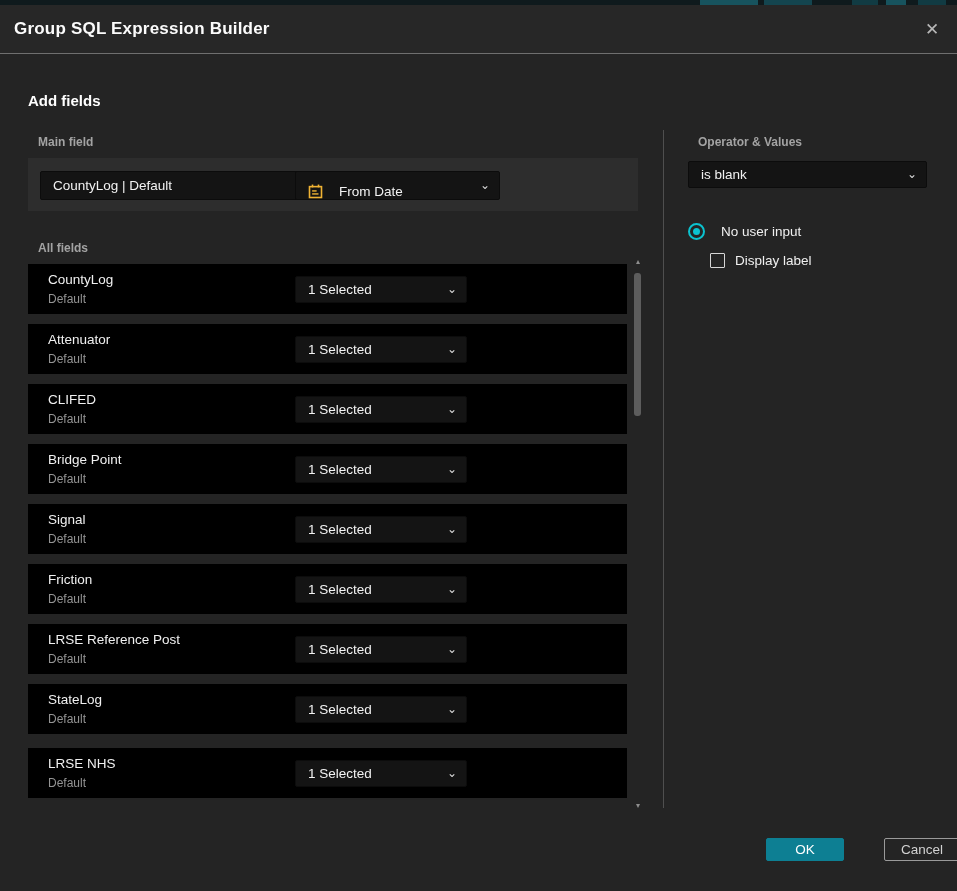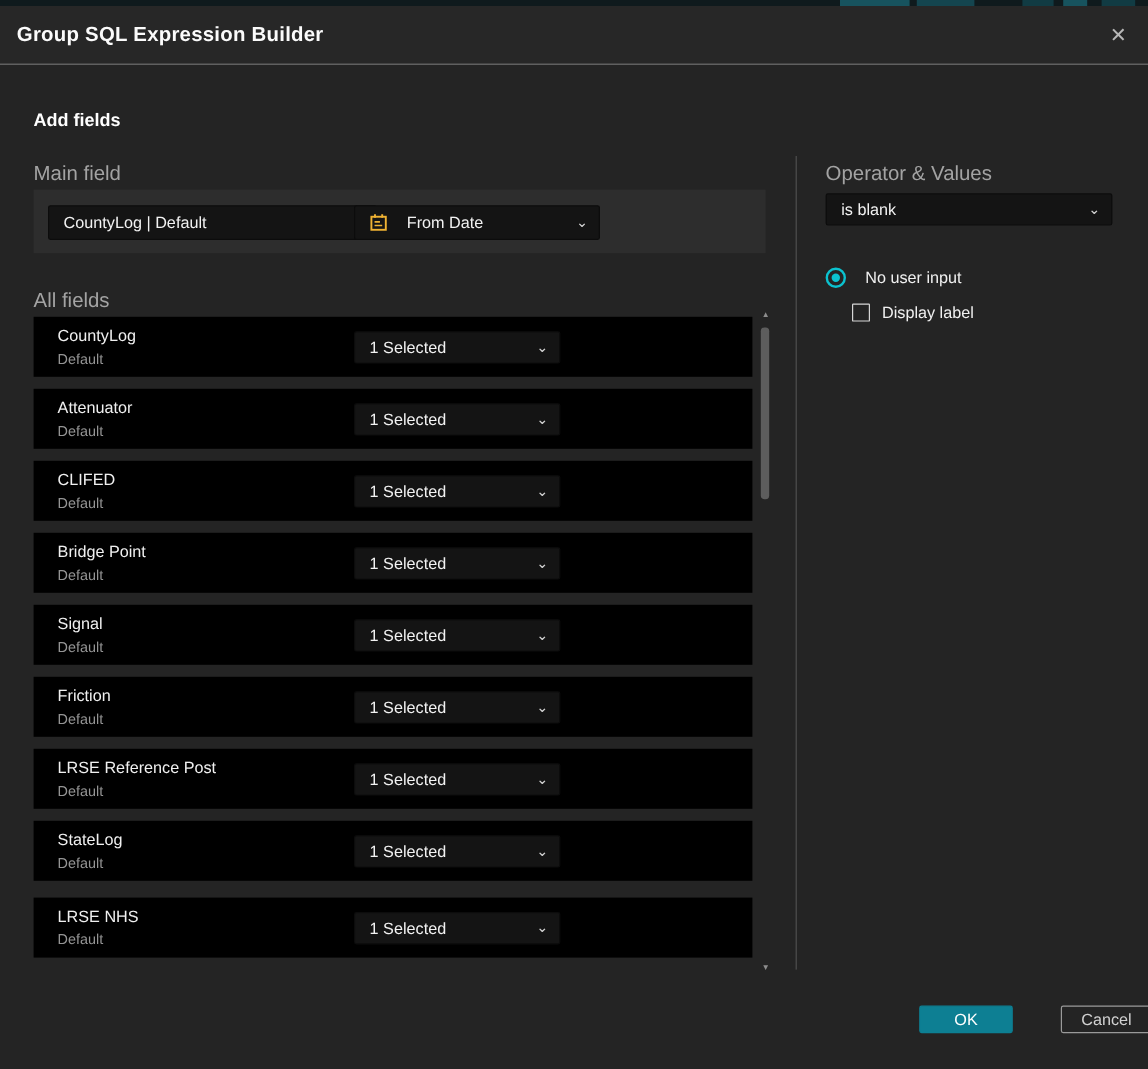--- a/index.html
+++ b/index.html
@@ -21,35 +21,35 @@
     display:flex;align-items:center;
   }
   .dialog-title{color:#fbfbfb;font-size:17px;font-weight:bold;margin-left:14px;letter-spacing:.2px;}
   .close-btn{
     position:absolute;right:12px;top:11px;width:26px;height:26px;
     display:flex;align-items:center;justify-content:center;
     color:#b7b7b7;font-size:17px;cursor:pointer;background:transparent;border:none;
   }
 
   .heading{position:absolute;left:28px;color:#ffffff;font-size:15px;font-weight:bold;}
-  .sublabel{position:absolute;color:#a3a3a3;font-size:17px;font-weight:normal;}
+  .sublabel{position:absolute;color:#a3a3a3;font-size:12px;font-weight:bold;margin-left:10px;}
 
   .main-panel{position:absolute;left:28px;top:153px;width:610px;height:53px;background:#2d2d2d;}
 
   .dropdown{
     position:absolute;background:#141414;border:1px solid #0c0c0c;border-radius:2px;
     display:flex;align-items:center;color:#f2f2f2;font-size:13.5px;
     padding:0 26px 0 12px;box-sizing:border-box;cursor:pointer;
   }
   .dropdown .chev{
     position:absolute;right:9px;top:50%;transform:translateY(-58%);
     color:#d8d8d8;font-size:12px;line-height:1;
   }
   .dd-layer{left:12px;top:13px;width:274px;height:29px;}
-  .dd-field{left:267px;top:13px;width:205px;height:29px;gap:8px;}
+  .dd-field{left:267px;top:13px;width:205px;height:29px;gap:8px;align-items:flex-end;}
   .cal-icon{display:inline-flex;flex:0 0 auto;margin-right:8px;}
 
   
   .field-row{
     position:absolute;left:28px;width:599px;height:50px;background:#000000;
   }
   .field-row .fname{position:absolute;left:20px;top:8px;color:#f0f0f0;font-size:13.5px;}
   .field-row .fsub{position:absolute;left:20px;top:28px;color:#949494;font-size:12px;}
   .field-row .dropdown{left:267px;top:12px;width:172px;height:27px;}
 

